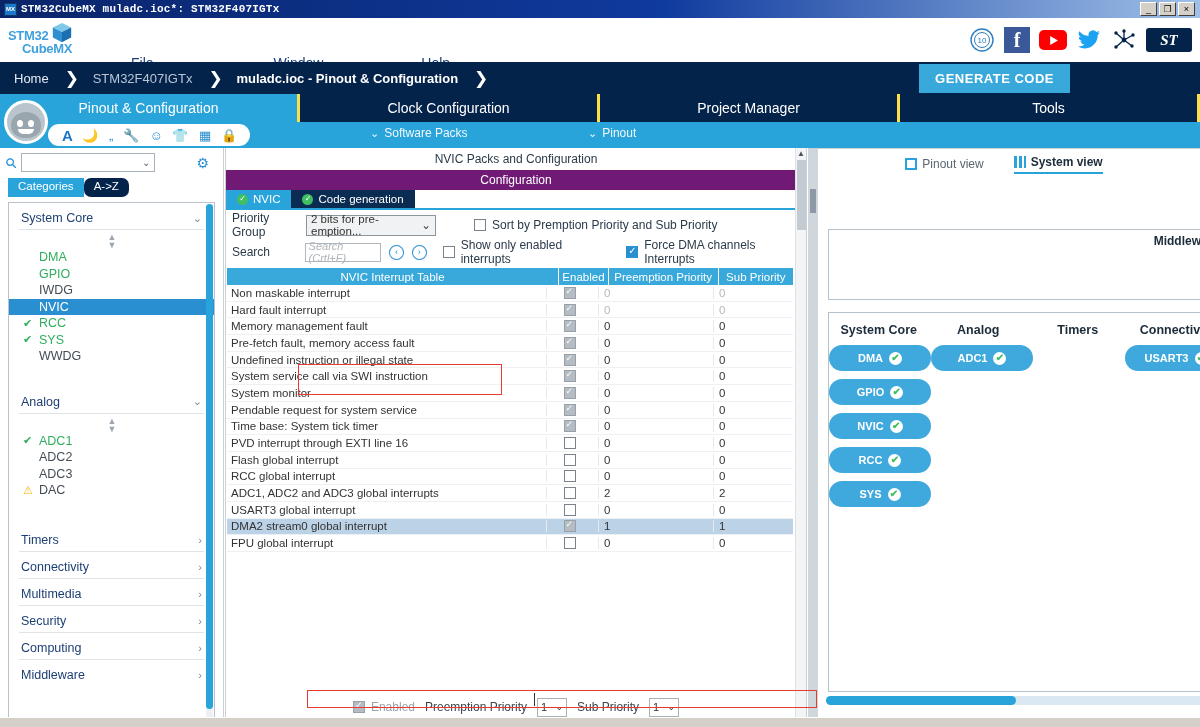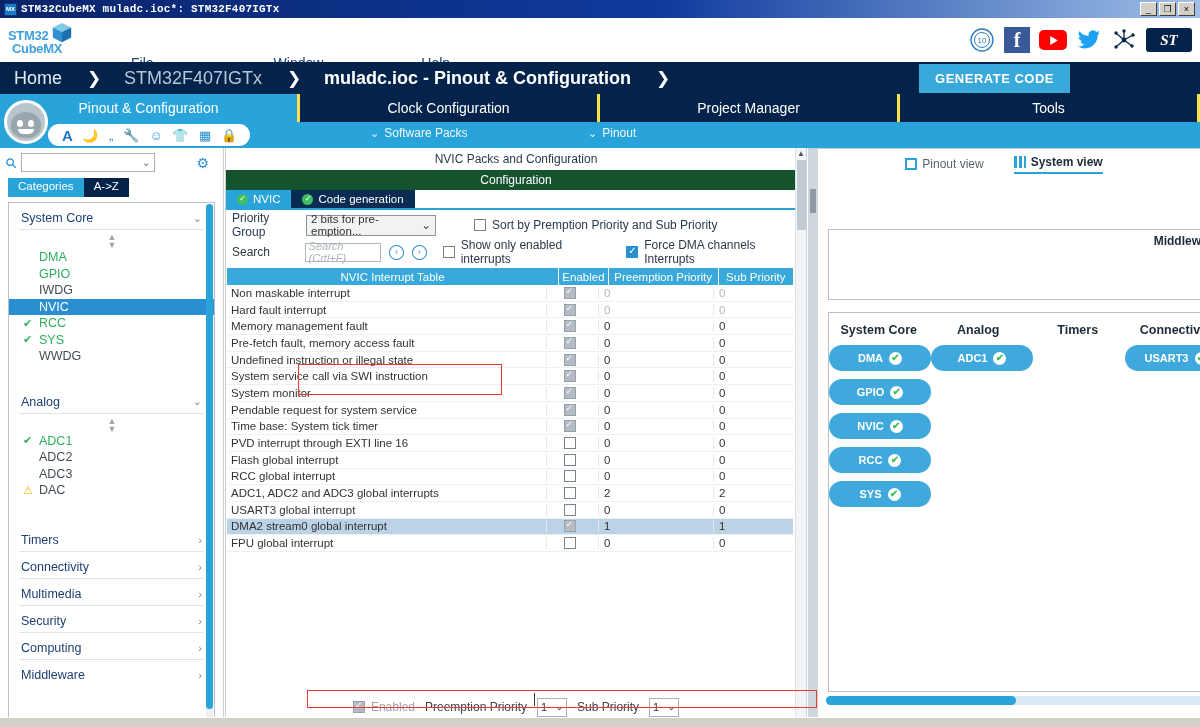--- a/index.html
+++ b/index.html
@@ -36,21 +36,21 @@
   }
 
   
   .menubar {
     position: absolute; top: 18px; left: 0; width: 1200px; height: 44px;
     background: #fff; display: flex; align-items: center;
   }
   .logo { width: 75px; margin-left: 6px; position: relative; height: 40px; }
   .logo .l1 { position: absolute; left: 2px; top: 8px; font-size: 13px; font-weight: bold; color: #0b3d91; letter-spacing: -.3px;}
   .logo .l1 span { color:#3fa0dd; }
-  .logo .l2 { position: absolute; left: 6px; top: 21px; font-size: 13px; font-weight: bold; color: #3fa0dd; letter-spacing: -.3px;}
+  .logo .l2 { position: absolute; left: 16px; top: 21px; font-size: 13px; font-weight: bold; color: #3fa0dd; letter-spacing: -.3px;}
   .logo .cube {
     position: absolute; left: 45px; top: 2px; width: 22px; height: 22px;
   }
   .menu-items { display: flex; margin-left: 18px; margin-top: 45px; }
   .menu-item {
     font-size: 14px; color: #1c3f74; padding: 4px 10px; cursor: default;
   }
   .m-file { margin-left: 22px; }
   .m-window { margin-left: 100px; }
   .m-help { margin-left: 78px; }
@@ -66,21 +66,21 @@
     display: flex; align-items: center; justify-content: center;
     font-style: italic; font-weight: bold; font-size: 15px;
     font-family: "Liberation Serif", serif; border-radius: 3px;
   }
 
   
   .breadcrumb {
     position: absolute; top: 62px; left: 0; width: 1200px; height: 32px;
     background: #03234b; display: flex; align-items: center;
   }
-  .crumb { font-size: 18px; color: #b9c6d6; padding: 0 25px; white-space: nowrap; }
+  .crumb { font-size: 13px; color: #b9c6d6; padding: 0 16px; white-space: nowrap; }
   .crumb.home { color: #e6ecf3; padding-left: 14px; }
   .crumb.active { color: #fff; font-weight: bold; }
   .chev { color: #fff; font-size: 17px; font-weight: 300; width: 12px;
           text-align:center; font-family: "Liberation Sans", sans-serif;}
   .gen-code {
     margin-left: auto; margin-right: 130px; background: #39a9dc; color: #fff;
     font-size: 13px; font-weight: bold; letter-spacing: .5px;
     padding: 7px 16px; white-space: nowrap;
   }
 
@@ -145,21 +145,21 @@
     flex: 1; height: 19px; border: 1px solid #a8b0b8; background: #fff;
     display: flex; align-items: center; justify-content: flex-end;
     padding-right: 4px; max-width: 134px; margin-left: 2px;
   }
   .sb-combo .car { color: #5b6672; font-size: 10px; }
   .sb-gear { color: #2a8fd0; font-size: 14px; margin-left: auto; margin-right: 10px; }
   .sb-tabs { display: flex; height: 19px; margin-top: 4px; padding-left: 8px; }
   .sb-tab {
     font-size: 11.5px; color: #fff; padding: 2px 10px; background: #29a4db;
   }
-  .sb-tab.alt { background: #03234b; }
+  .sb-tab.alt { background: #03234b; border-radius: 7px; }
   .sb-list {
     position: absolute; top: 54px; left: 8px; width: 207px; height: 518px;
     border: 1px solid #b9c2ca; background: #fff; overflow: hidden;
   }
   .cat {
     display: flex; align-items: center; justify-content: space-between;
     padding: 8px 12px 4px 12px; font-size: 12.5px; color: #1c3f74;
   }
   .cat .caret { color: #7d8b99; font-size: 11px; }
   .cat-rule { height: 1px; background: #dfe4e9; margin: 0 10px; }
@@ -186,21 +186,21 @@
   
   .center {
     position: absolute; top: 148px; left: 225px; width: 582px; height: 579px;
     background: #fff; border: 1px solid #c9d0d6; border-top: none;
   }
   .mode-title {
     height: 22px; display: flex; align-items: center; justify-content: center;
     font-size: 12px; color: #2b3a4a; background: #fff;
   }
   .cfg-bar {
-    height: 20px; background: #14532d; color: #fff; display: flex;
+    height: 20px; background: #701a75; color: #fff; display: flex;
     align-items: center; justify-content: center; font-size: 12px;
   }
   .tabrow { display: flex; height: 20px; border-bottom: 2px solid #29a4db; }
   .ctab {
     display: flex; align-items: center; gap: 5px; font-size: 11.5px;
     padding: 0 11px; color: #fff;
   }
   .ctab.sel { background: #29a4db; }
   .ctab.dark { background: #0b2c52; }
   .chk-g { width: 11px; height: 11px; border-radius: 50%; background: #3fbf62;

